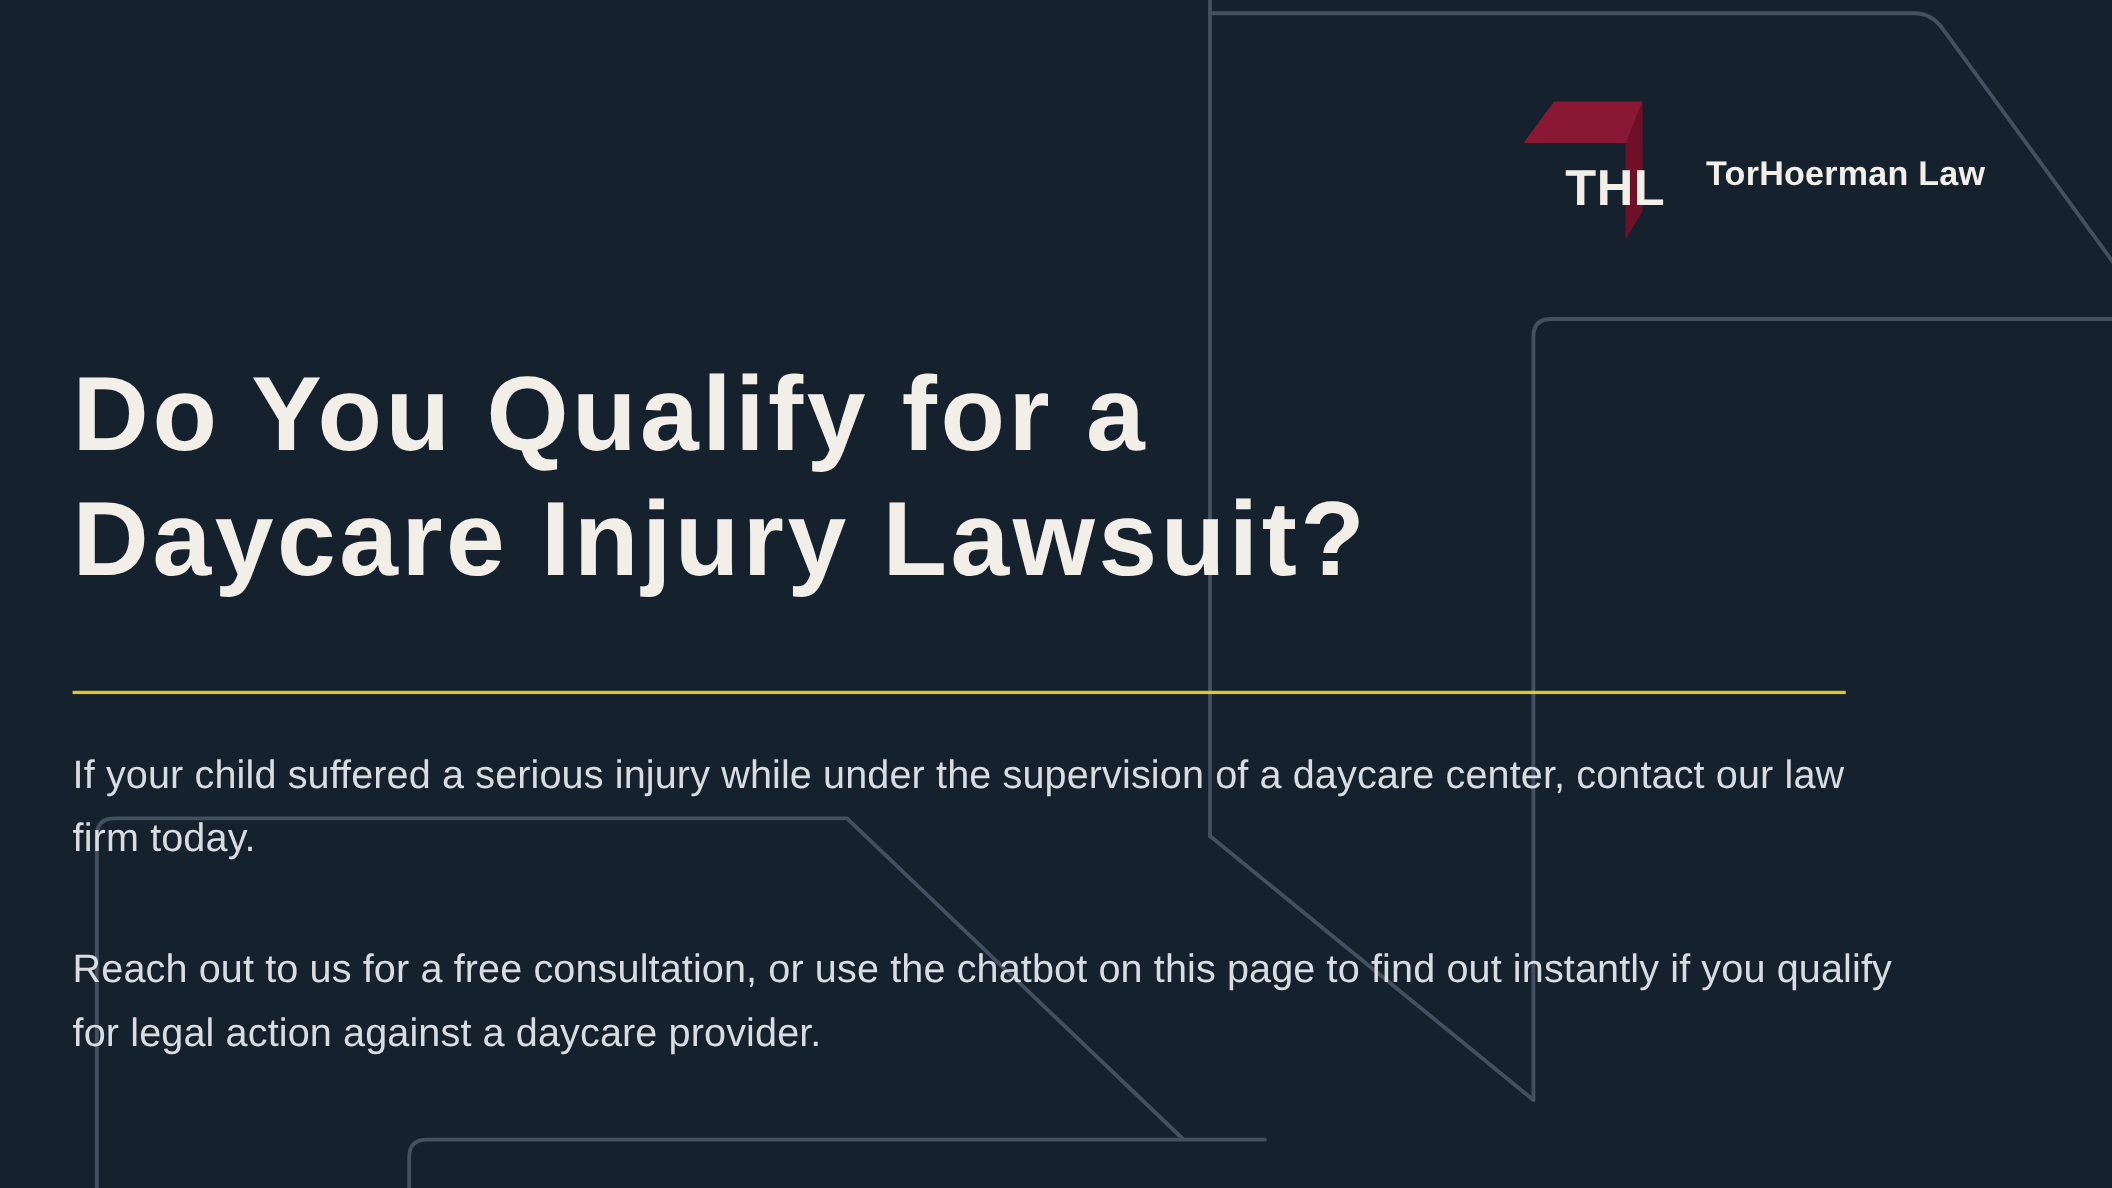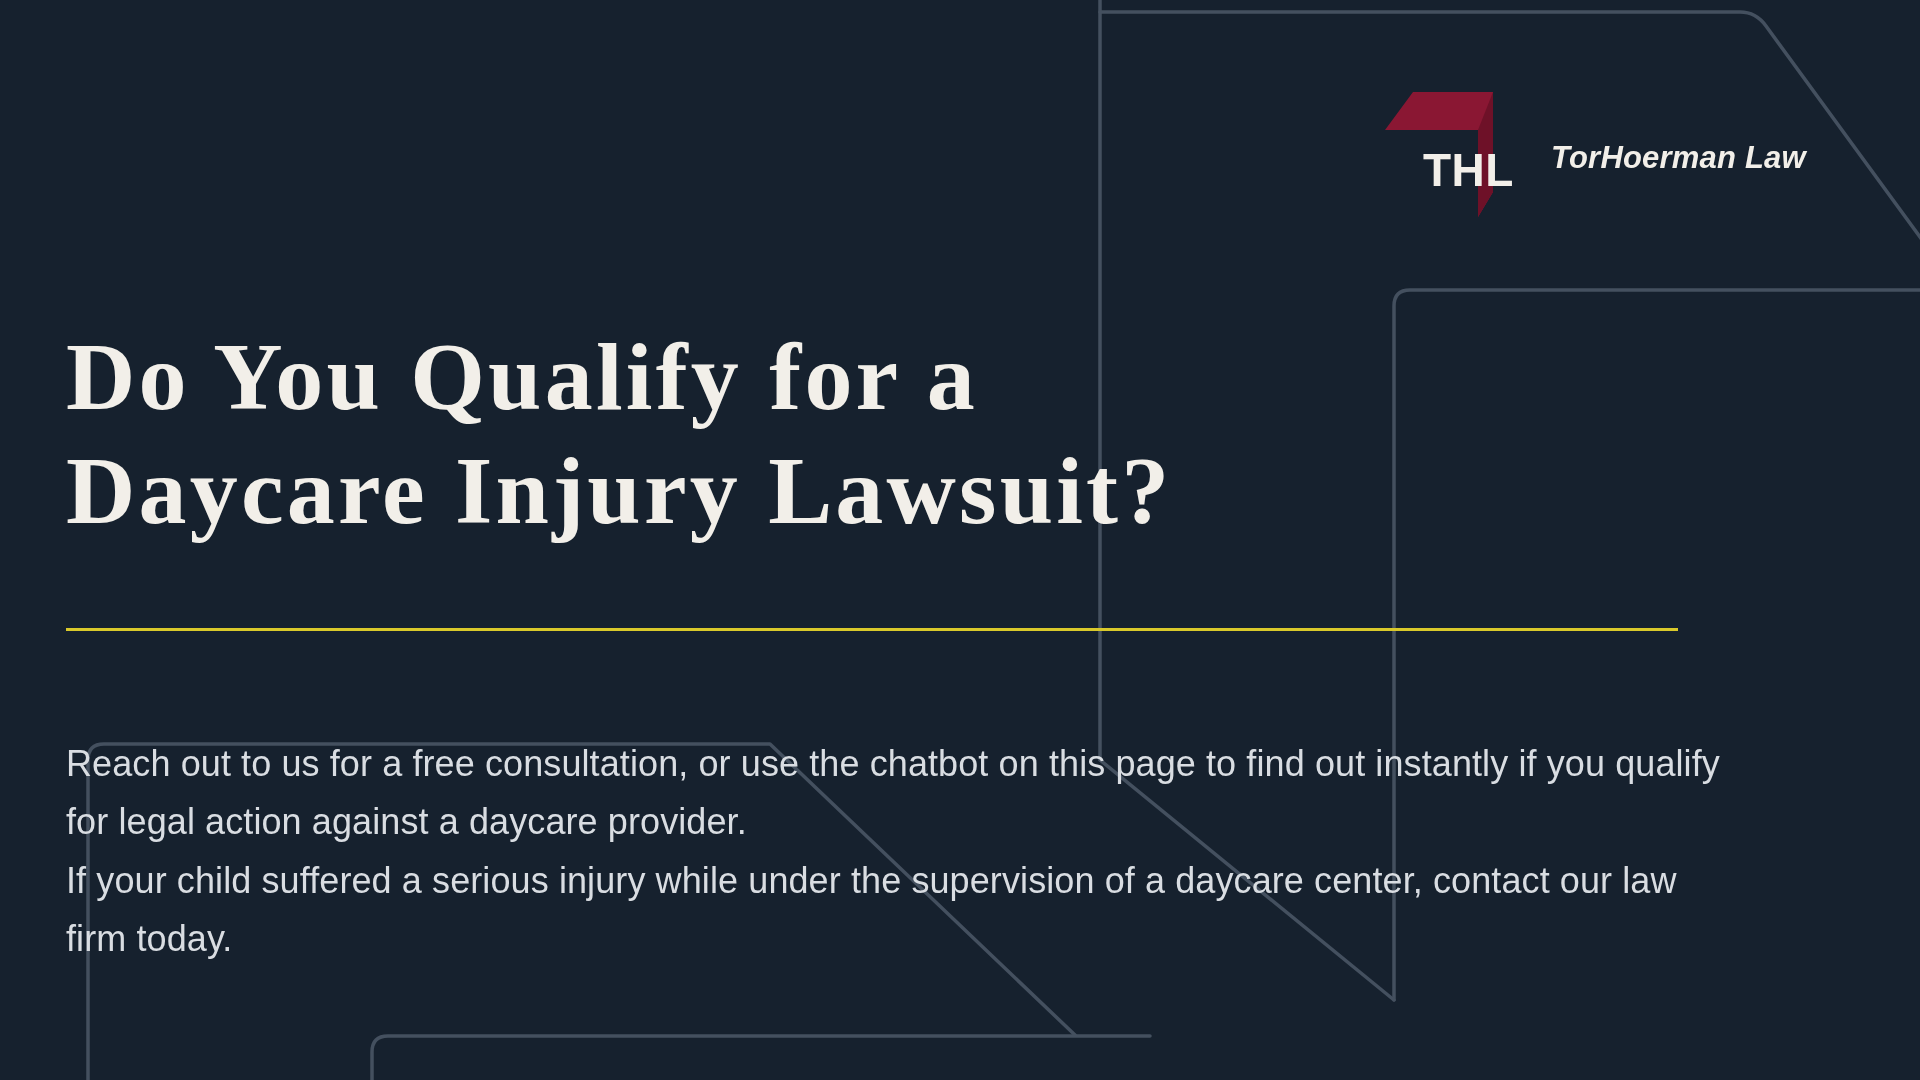--- a/index.html
+++ b/index.html
@@ -65,31 +65,30 @@
   #logo-wordmark {
     margin-left: 36px;
     font-family: "Liberation Sans", sans-serif;
     font-weight: bold;
     font-size: 31px;
     letter-spacing: 0.2px;
     color: #f2efe9;
     white-space: nowrap;
     line-height: 1;
     margin-top: 6px;
-    font-style: italic;
   }
 
   
   #headline {
     position: absolute;
     left: 66px;
     top: 320px;
     width: 1700px;
     margin: 0;
-    font-family: Liberation Serif, serif;
+    font-family: Liberation Sans, sans-serif;
     font-weight: bold;
     font-size: 96px;
     line-height: 1.19;
     letter-spacing: 3.2px;
     color: #f2efe9;
     white-space: pre-line;
   }
 
   
   #divider {
@@ -156,17 +155,17 @@
     </div>
     <span id="logo-wordmark">TorHoerman Law</span>
   </div>
 
   <h1 id="headline">Do You Qualify for a
 Daycare Injury Lawsuit?</h1>
 
   <div id="divider"></div>
 
   <div id="body-copy">
+    <p class="body-paragraph" id="paragraph-1">If your child suffered a serious injury while under the supervision of a daycare center, contact our law firm today.</p>
     <p class="body-paragraph" id="paragraph-2">Reach out to us for a free consultation, or use the chatbot on this page to find out instantly if you qualify for legal action against a daycare provider.</p>
-    <p class="body-paragraph" id="paragraph-1">If your child suffered a serious injury while under the supervision of a daycare center, contact our law firm today.</p>
   </div>
 
 </div>
 
 </body></html>

